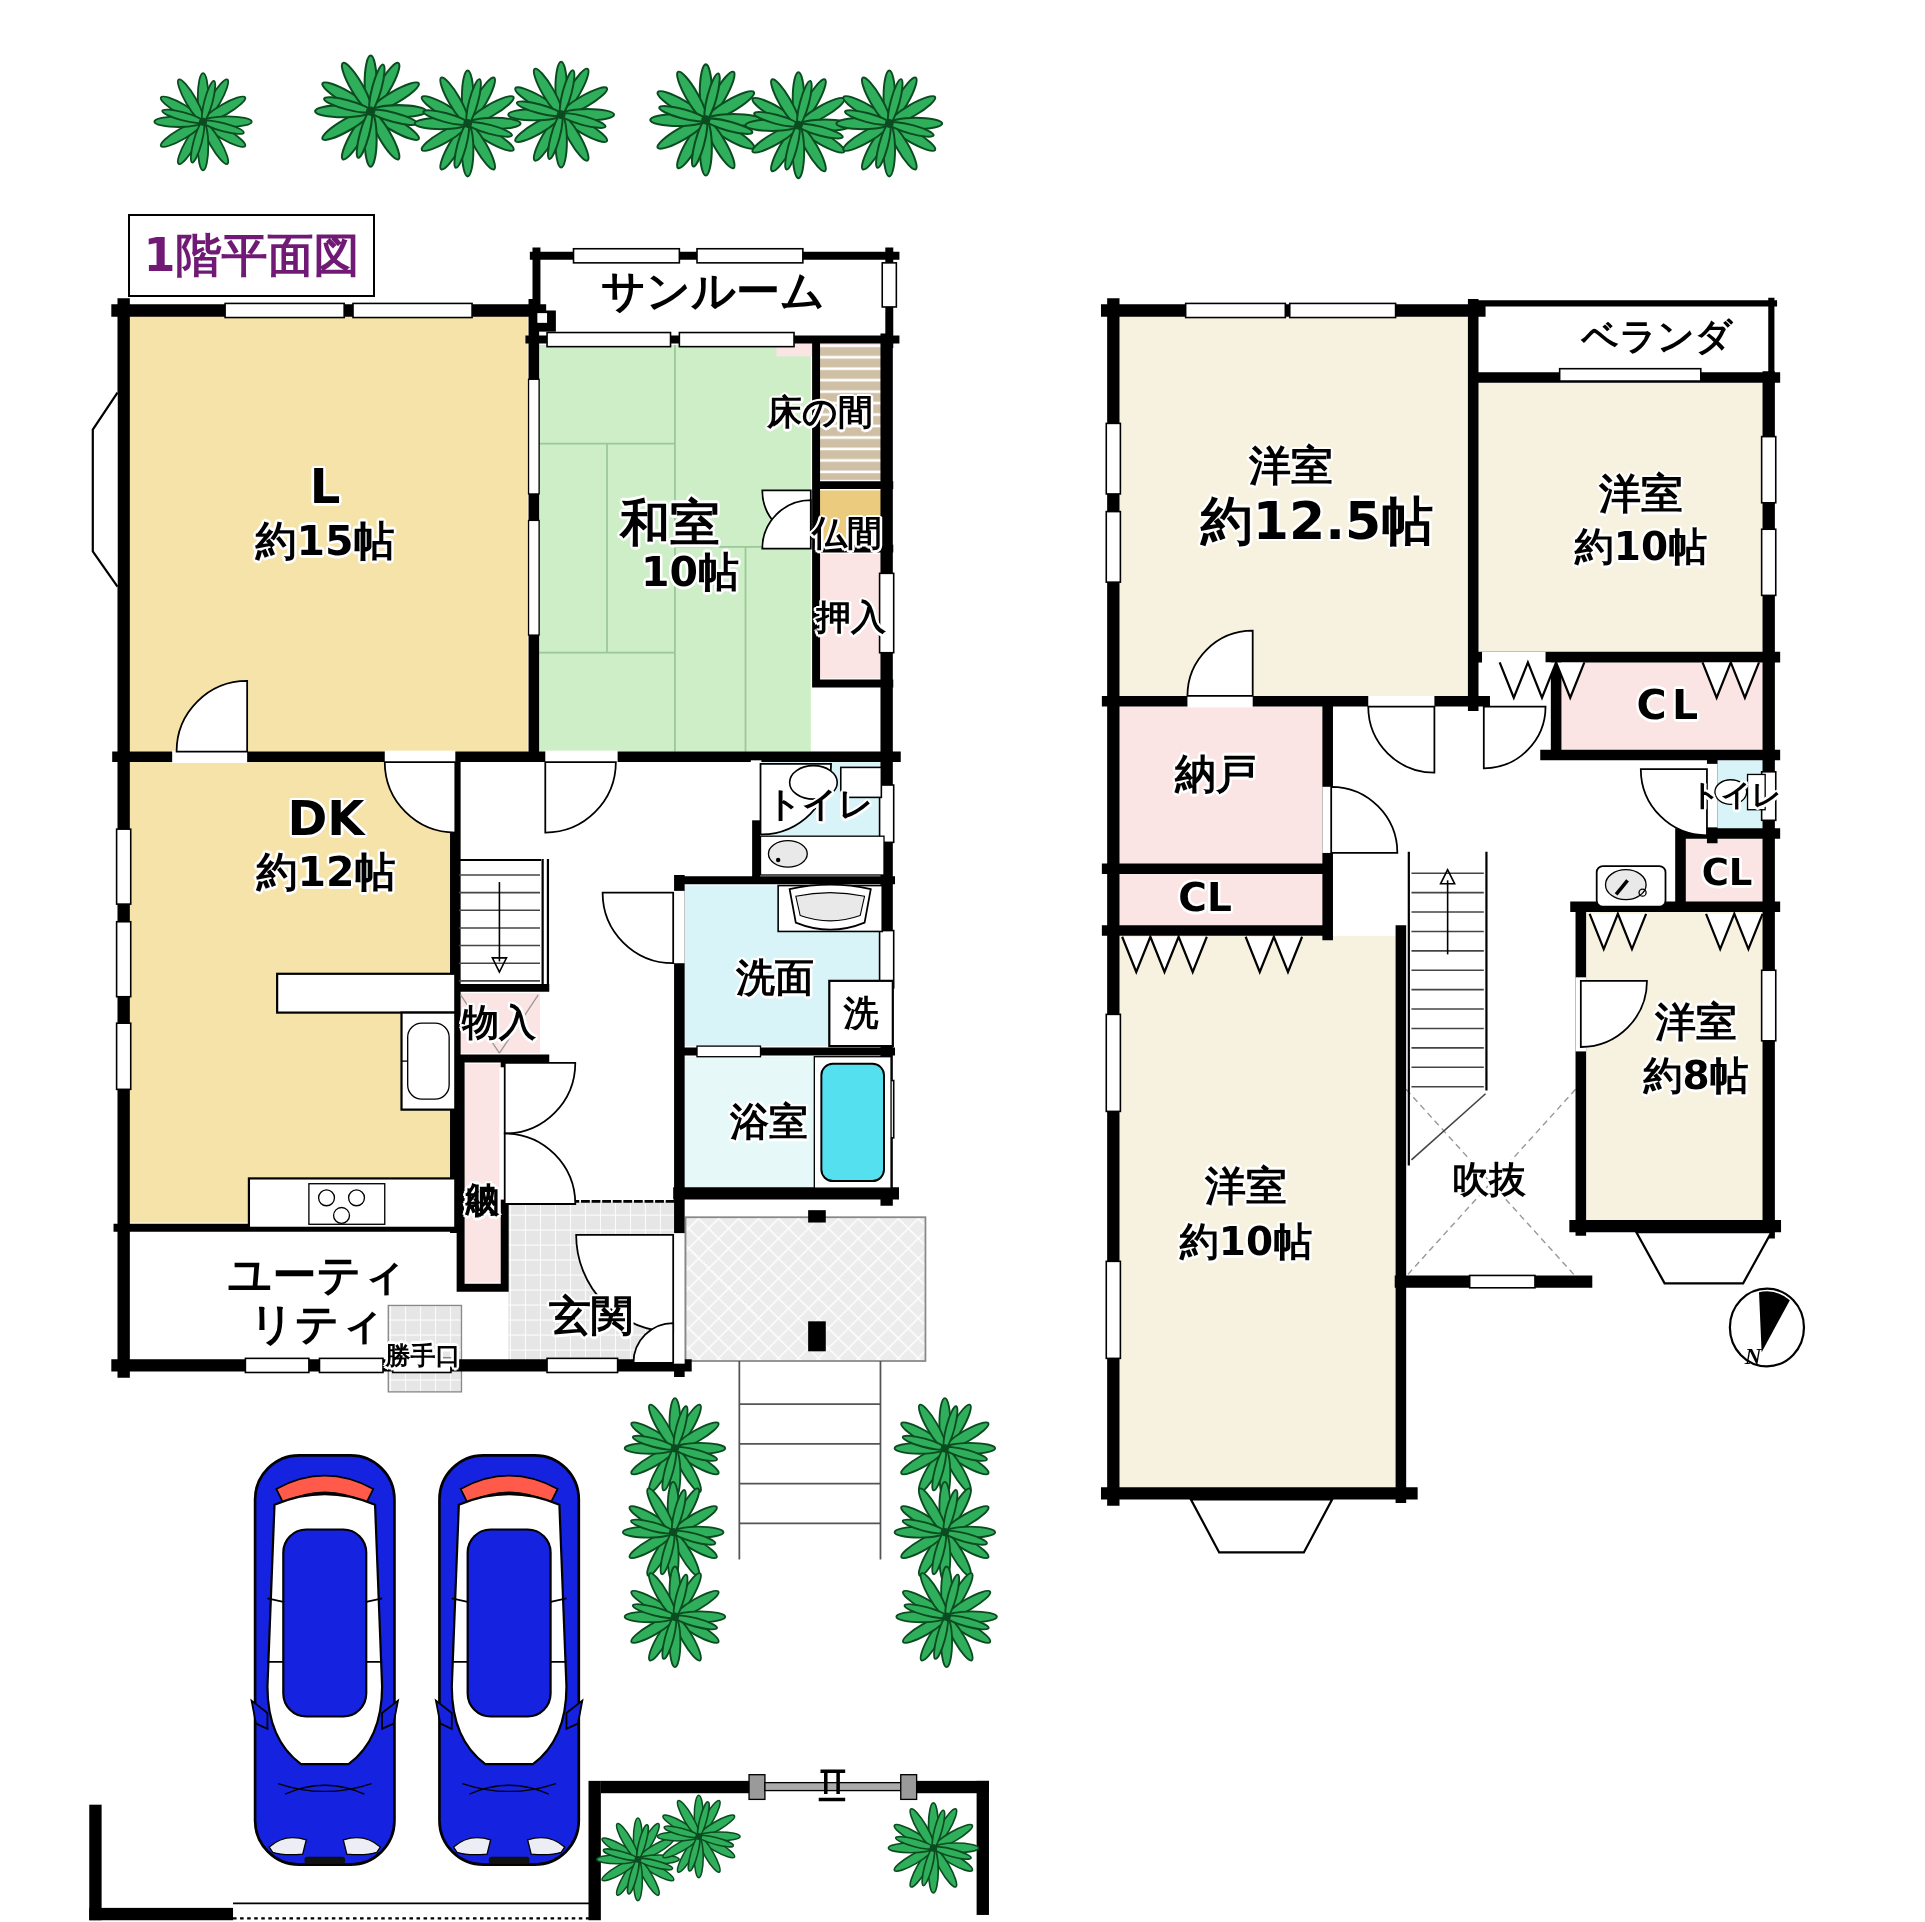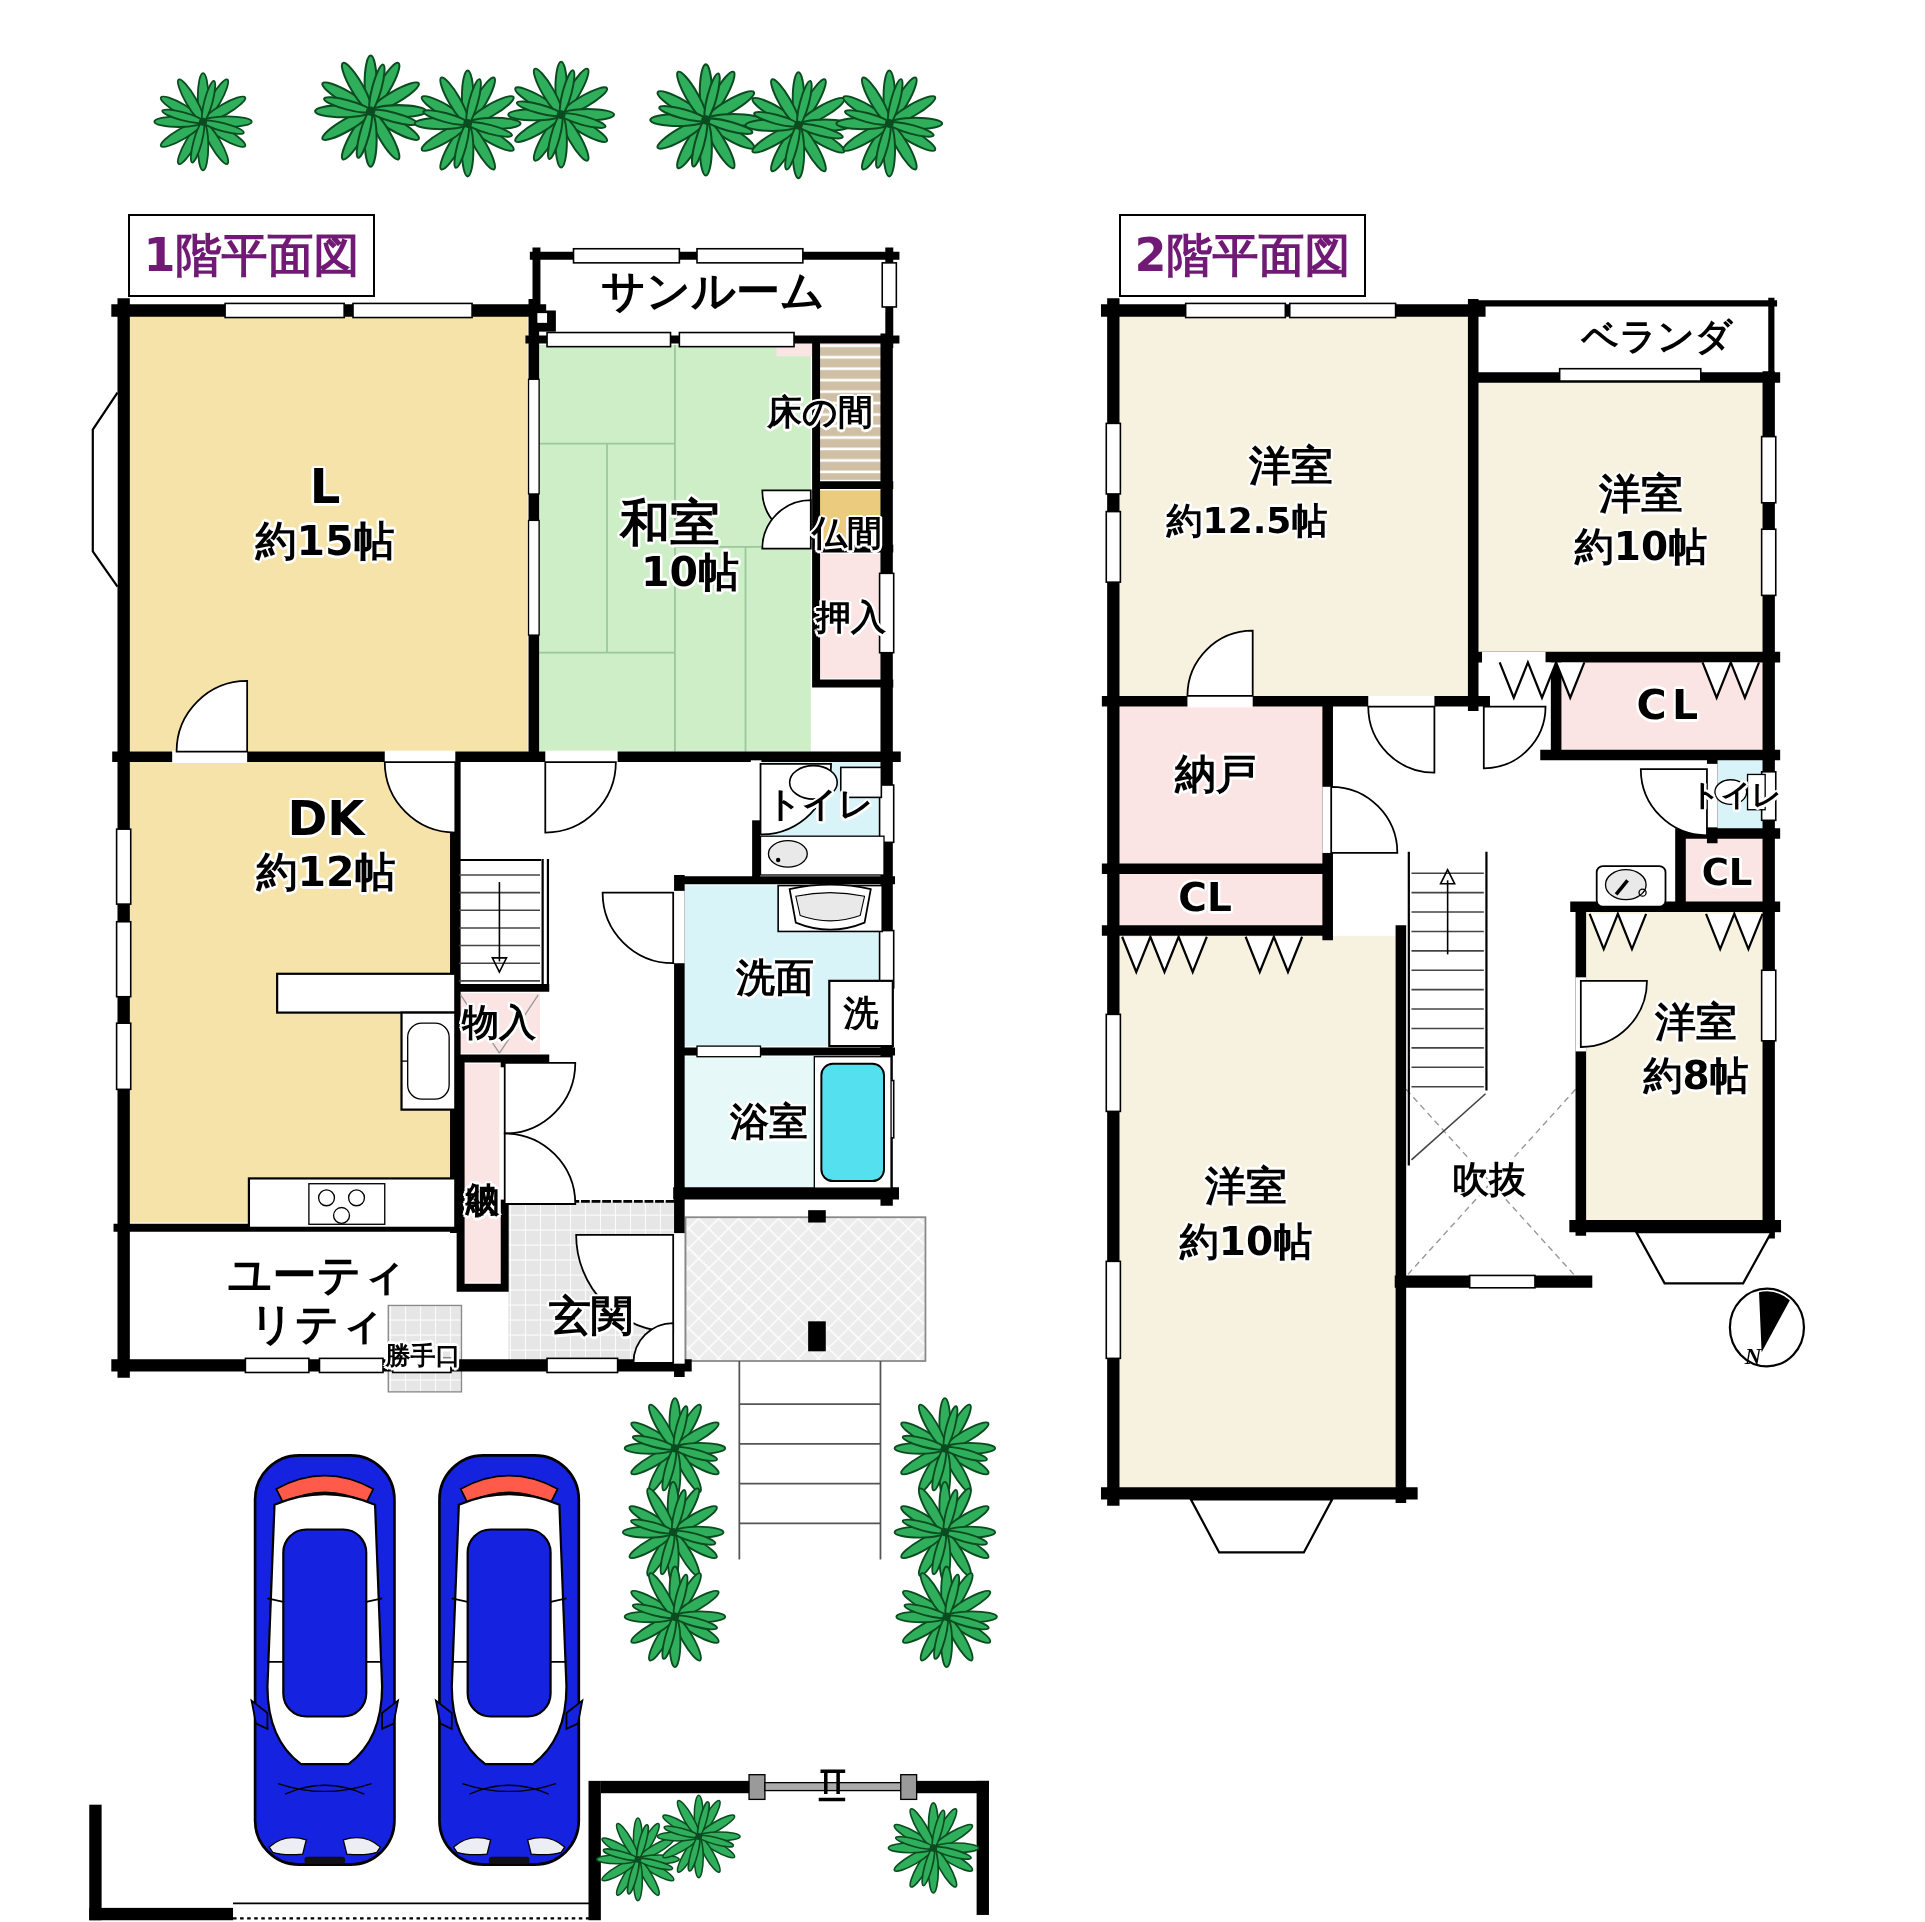--- a/index.html
+++ b/index.html
@@ -353,23 +353,20 @@
 
   <g>
     <ellipse cx="2003" cy="1505" rx="42" ry="44" fill="#fff" stroke="#000" stroke-width="2.5"></ellipse>
     <path d="M1997,1533 L1994,1465 A41,41 0 0 1 2029,1474 Z" fill="#000"></path>
   </g>
 </svg>
 
 <div class="titlebox" style="left:128px;top:214px;width:243px;height:79px;font-size:46px;">
       <span>1階平面図</span>
     </div>
-<div class="titlebox" style="left:1119px;top:214px;width:243px;height:79px;font-size:46px;">
-      <span>2階平面図</span>
-    </div>
 
 <div class="lbl" style="left:325px;top:487px;font-size:48px;">L</div>
 <div class="lbl" style="left:325px;top:542px;font-size:41px;">約15帖</div>
 <div class="lbl" style="left:713px;top:291px;font-size:44px;">サンルーム</div>
 <div class="lbl" style="left:670px;top:523px;font-size:50px;">和室</div>
 <div class="lbl" style="left:690px;top:573px;font-size:41px;">10帖</div>
 <div class="lbl" style="left:820px;top:413px;font-size:35px;">床の間</div>
 <div class="lbl" style="left:847px;top:519px;font-size:35px;margin-top:15px;">仏間</div>
 <div class="lbl" style="left:851px;top:618px;font-size:35px;">押入</div>
 <div class="lbl" style="left:326px;top:819px;font-size:48px;">DK</div>
@@ -379,21 +376,21 @@
 <div class="lbl" style="left:861px;top:1014px;font-size:35px;text-shadow:none;">洗</div>
 <div class="lbl" style="left:769px;top:1122px;font-size:39px;">浴室</div>
 <div class="lbl" style="left:499px;top:1023px;font-size:37px;">物入</div>
 <div class="lbl vert" style="left:483px;top:1156px;font-size:34px;">収納</div>
 <div class="lbl pre" style="left:288px;top:1299px;font-size:44px;margin-left:29px;">ユーティ
 リティ</div>
 <div class="lbl" style="left:423px;top:1356px;font-size:25px;">勝手口</div>
 <div class="lbl" style="left:591px;top:1304px;font-size:42px;margin-top:12px;">玄関</div>
 
 <div class="lbl" style="left:1291px;top:466px;font-size:42px;">洋室</div>
-<div class="lbl" style="left:1247px;top:521px;font-size:36px;">約12.5帖</div>
+<div class="lbl" style="left:1317px;top:521px;font-size:52px;">約12.5帖</div>
 <div class="lbl" style="left:1657px;top:337px;font-size:37px;">ベランダ</div>
 <div class="lbl" style="left:1641px;top:494px;font-size:42px;">洋室</div>
 <div class="lbl" style="left:1641px;top:547px;font-size:39px;">約10帖</div>
 <div class="lbl" style="left:1670px;top:706px;font-size:41px;letter-spacing:5.3px;">CL</div>
 <div class="lbl" style="left:1736px;top:795px;font-size:30px;">トイレ</div>
 <div class="lbl" style="left:1727px;top:873px;font-size:37px;">CL</div>
 <div class="lbl" style="left:1696px;top:1023px;font-size:41px;">洋室</div>
 <div class="lbl" style="left:1696px;top:1076px;font-size:39px;">約8帖</div>
 <div class="lbl" style="left:1216px;top:775px;font-size:41px;">納戸</div>
 <div class="lbl" style="left:1205px;top:898px;font-size:39px;">CL</div>

